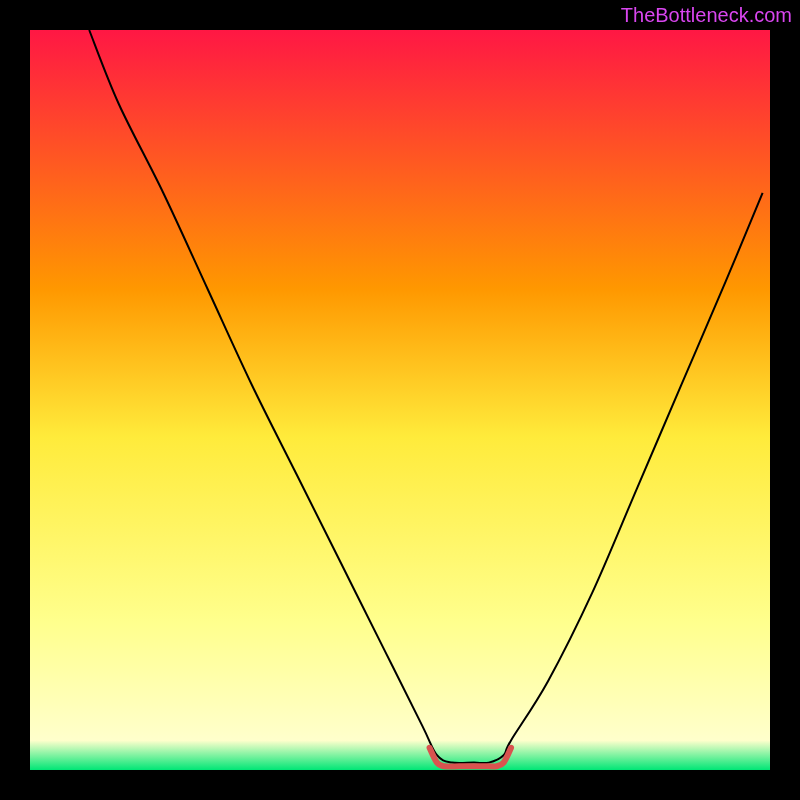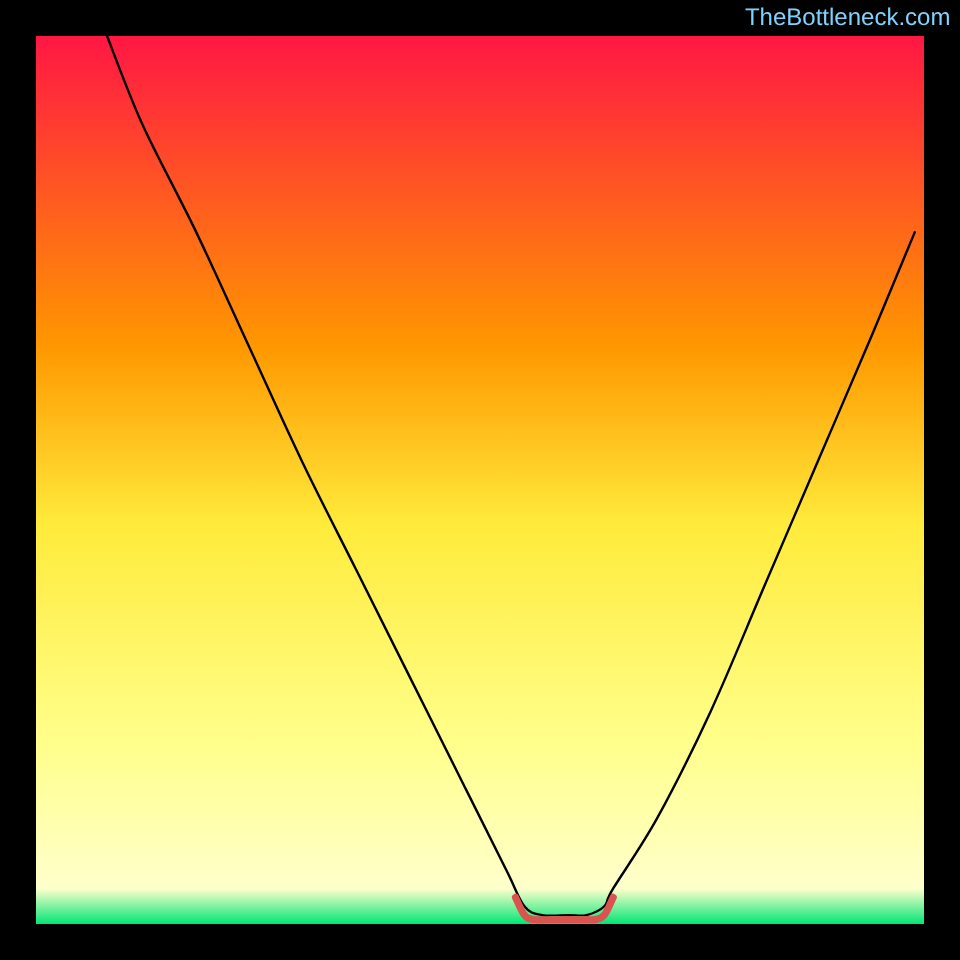--- a/index.html
+++ b/index.html
@@ -13,21 +13,21 @@
   }
   .container {
     width: 800px;
     height: 800px;
     position: relative;
   }
   .watermark {
     position: absolute;
     top: 4px;
     right: 8px;
-    color: #7dd3fc;
+    color: #d946ef;
     font-size: 20px;
     font-weight: 500;
     z-index: 10;
   }
   svg {
     display: block;
   }
 </style>
 </head>
 <body>

